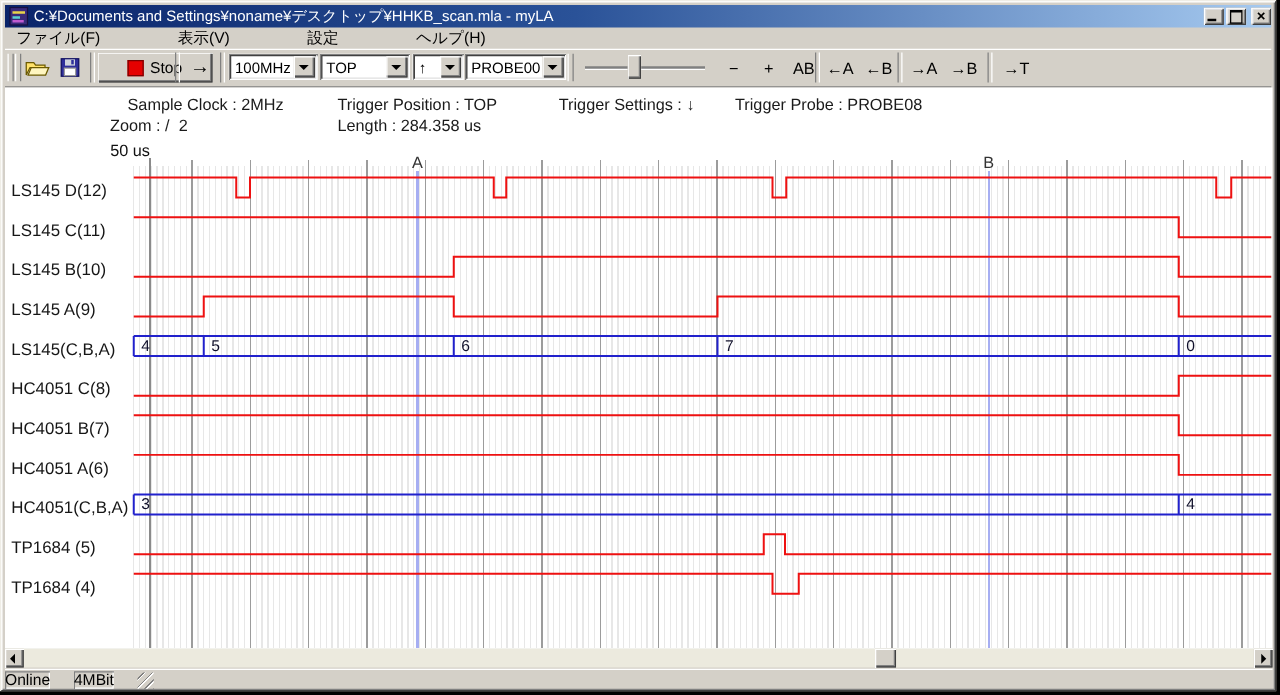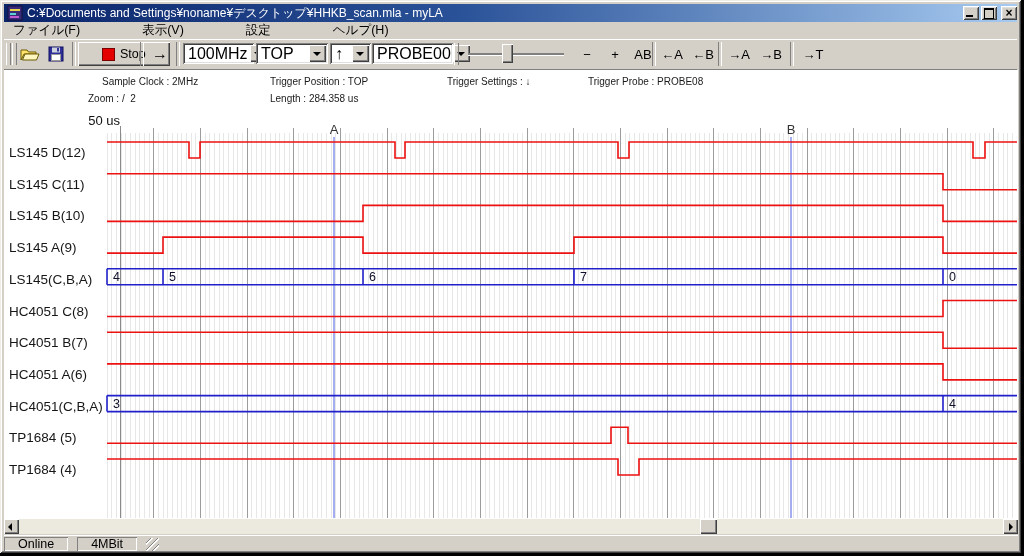--- a/index.html
+++ b/index.html
@@ -26,46 +26,46 @@
   .toolbar > *{position:absolute;top:3px;}
   .grip{width:3px;height:22px;border-left:1px solid #fff;border-right:1px solid #808080;}
   .grip2{width:3px;height:22px;border-left:1px solid #fff;border-right:1px solid #808080;margin-left:3px;}
   .tsep{width:2px;height:24px;top:2px;border-left:1px solid #808080;border-right:1px solid #fff;}
   .iconbtn{width:24px;height:22px;display:flex;align-items:center;justify-content:center;}
   .stopbtn{height:24px;top:2px;background:#d4d0c8;display:flex;align-items:center;gap:5px;padding:0 24px;font-size:12.5px;color:#000;
     box-shadow:inset 1px 1px 0 #fff, inset -1px -1px 0 #404040, inset -2px -2px 0 #808080;}
   .stopsq{width:11px;height:11px;background:#e50000;border:1px solid #7a0000;}
   .flatbtn{height:22px;min-width:20px;display:flex;align-items:center;justify-content:center;font-size:13px;color:#000;padding:0 2px;}
   .arrowrun{font-size:16px;font-weight:bold;}
-  .combo{height:21px;background:#fff;display:flex;align-items:center;font-size:16px;color:#000;padding-left:5px;
+  .combo{height:21px;background:#fff;display:flex;align-items:center;font-size:12px;color:#000;padding-left:5px;
     box-shadow:inset 1px 1px 0 #808080, inset -1px -1px 0 #fff, inset 2px 2px 0 #404040, inset -2px -2px 0 #dfdfdf;}
   .combo .cval{flex:1;white-space:pre;}
   .cbtn{width:17px;height:17px;margin:0 2px 0 2px;background:#d4d0c8;flex:0 0 auto;position:relative;
     box-shadow:inset 1px 1px 0 #fff, inset -1px -1px 0 #404040, inset -2px -2px 0 #808080;}
   .cbtn:after{content:"";position:absolute;left:4px;top:7px;border:4px solid transparent;border-top:4px solid #000;}
   .slider{width:100px;height:22px;}
   .slider .track{position:absolute;left:2px;right:2px;top:10px;height:2px;background:#808080;border-bottom:1px solid #fff;}
   .slider .thumb{position:absolute;left:36px;top:1px;width:11px;height:19px;background:#d4d0c8;
     box-shadow:inset 1px 1px 0 #fff, inset -1px -1px 0 #404040, inset -2px -2px 0 #808080;}
   
   .client{position:absolute;left:4px;top:70px;width:1014px;height:449px;background:#fff;overflow:hidden;}
-  .info{position:absolute;font-size:10px;color:#1a1a1a;white-space:pre;}
+  .info{position:absolute;font-size:13px;color:#1a1a1a;white-space:pre;}
   
   .hscroll{position:absolute;left:4px;top:519px;width:1014px;height:15px;background:#eceade;}
   .sbtn{position:absolute;top:0;width:15px;height:15px;background:#d4d0c8;
     box-shadow:inset 1px 1px 0 #fff, inset -1px -1px 0 #404040, inset -2px -2px 0 #808080;}
   .tri-l{position:absolute;left:4px;top:4px;border:4px solid transparent;border-right:4px solid #000;border-left-width:0;}
   .tri-r{position:absolute;left:6px;top:4px;border:4px solid transparent;border-left:4px solid #000;border-right-width:0;}
   .sthumb{position:absolute;left:696px;top:0;width:17px;height:15px;background:#d4d0c8;
     box-shadow:inset 1px 1px 0 #fff, inset -1px -1px 0 #404040, inset -2px -2px 0 #808080;}
   
   .statusbar{position:absolute;left:4px;top:535px;width:1014px;height:16px;display:flex;align-items:center;
     font-size:12.5px;color:#000;border-top:1px solid #fff;}
   .sb-left{flex:1;padding-left:4px;white-space:pre;}
-  .sb-panel{height:14px;display:flex;align-items:center;padding:0 14px;margin-right:9px;
+  .sb-panel{height:14px;display:flex;align-items:center;padding:0 0;margin-right:19px;
     box-shadow:inset 1px 1px 0 #808080, inset -1px -1px 0 #fff;text-align:center;}
   .sb-grip{width:13px;height:13px;margin-right:1px;
     background:repeating-linear-gradient(135deg,transparent 0 3px,#808080 3px 4px,#fff 4px 5px);}
   svg.wave{position:absolute;left:0;top:0;}
   text{font-family:"Liberation Sans","DejaVu Sans",sans-serif;}
 </style>
 </head>
 <body>
 
 <div class="win">

